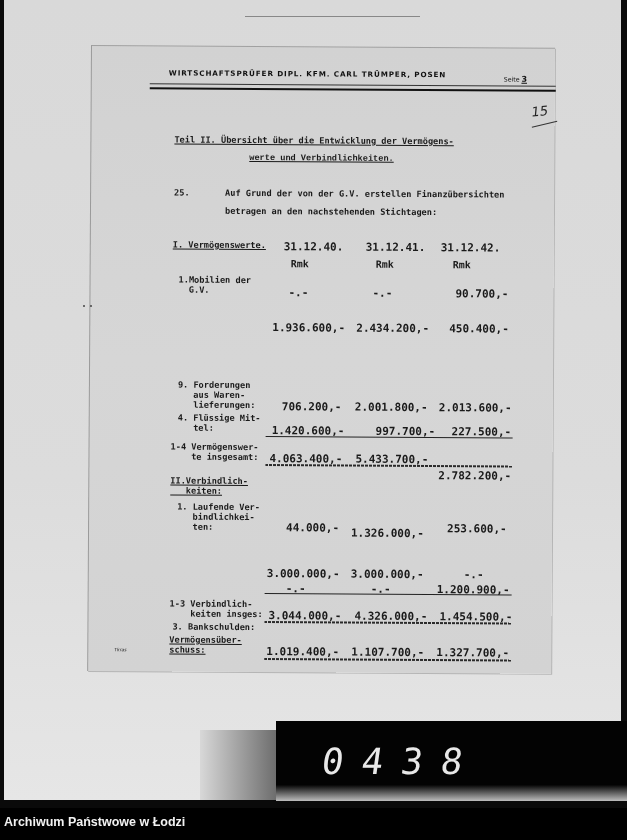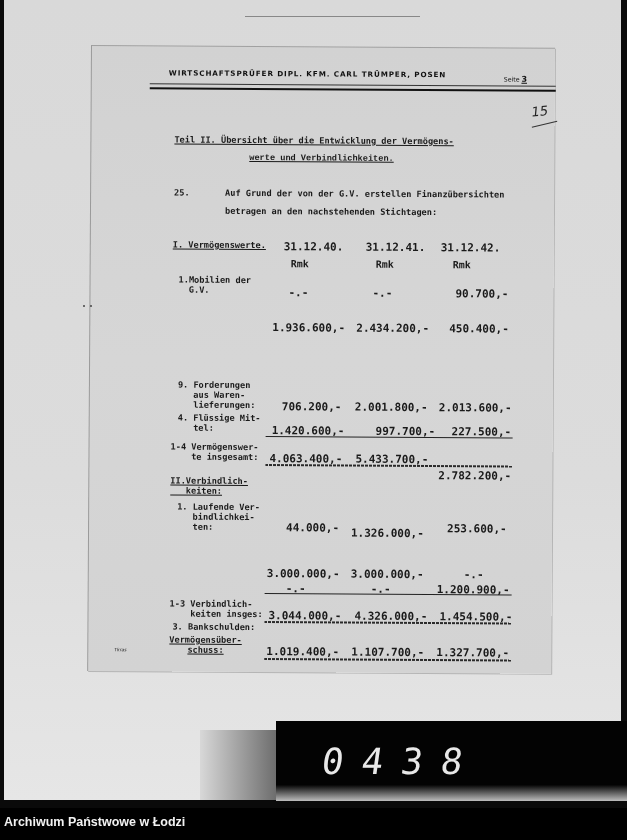--- a/index.html
+++ b/index.html
@@ -145,21 +145,21 @@
   <div class="val" style="left:348px;top:535px;">1.200.900,-</div>
   <div class="hline" style="left:176px;top:546px;width:247px;"></div>
 
   <div class="txt" style="left:81px;top:552px;">1-3 Verbindlich-
     keiten insges:</div>
   <div class="val" style="left:180px;top:562px;">3.044.000,-</div>
   <div class="val" style="left:266px;top:562px;">4.326.000,-</div>
   <div class="val" style="left:351px;top:562px;">1.454.500,-</div>
   <div class="dline" style="left:176px;top:574px;width:247px;"></div>
 
-  <div class="txt ul" style="left:81px;top:588px;text-align:center;">Vermögensüber-
+  <div class="txt ul" style="left:81px;top:588px;">Vermögensüber-
 schuss:</div>
   <div class="val" style="left:178px;top:598px;">1.019.400,-</div>
   <div class="val" style="left:263px;top:598px;">1.107.700,-</div>
   <div class="val" style="left:348px;top:598px;text-align:center;">1.327.700,-</div>
   <div class="dline" style="left:176px;top:611px;width:247px;"></div>
 
   <div class="footer-code" style="left:26px;">Tkras</div>
 </div>
 
 <div class="margin-dot" style="left:83px;top:305px;"></div>

